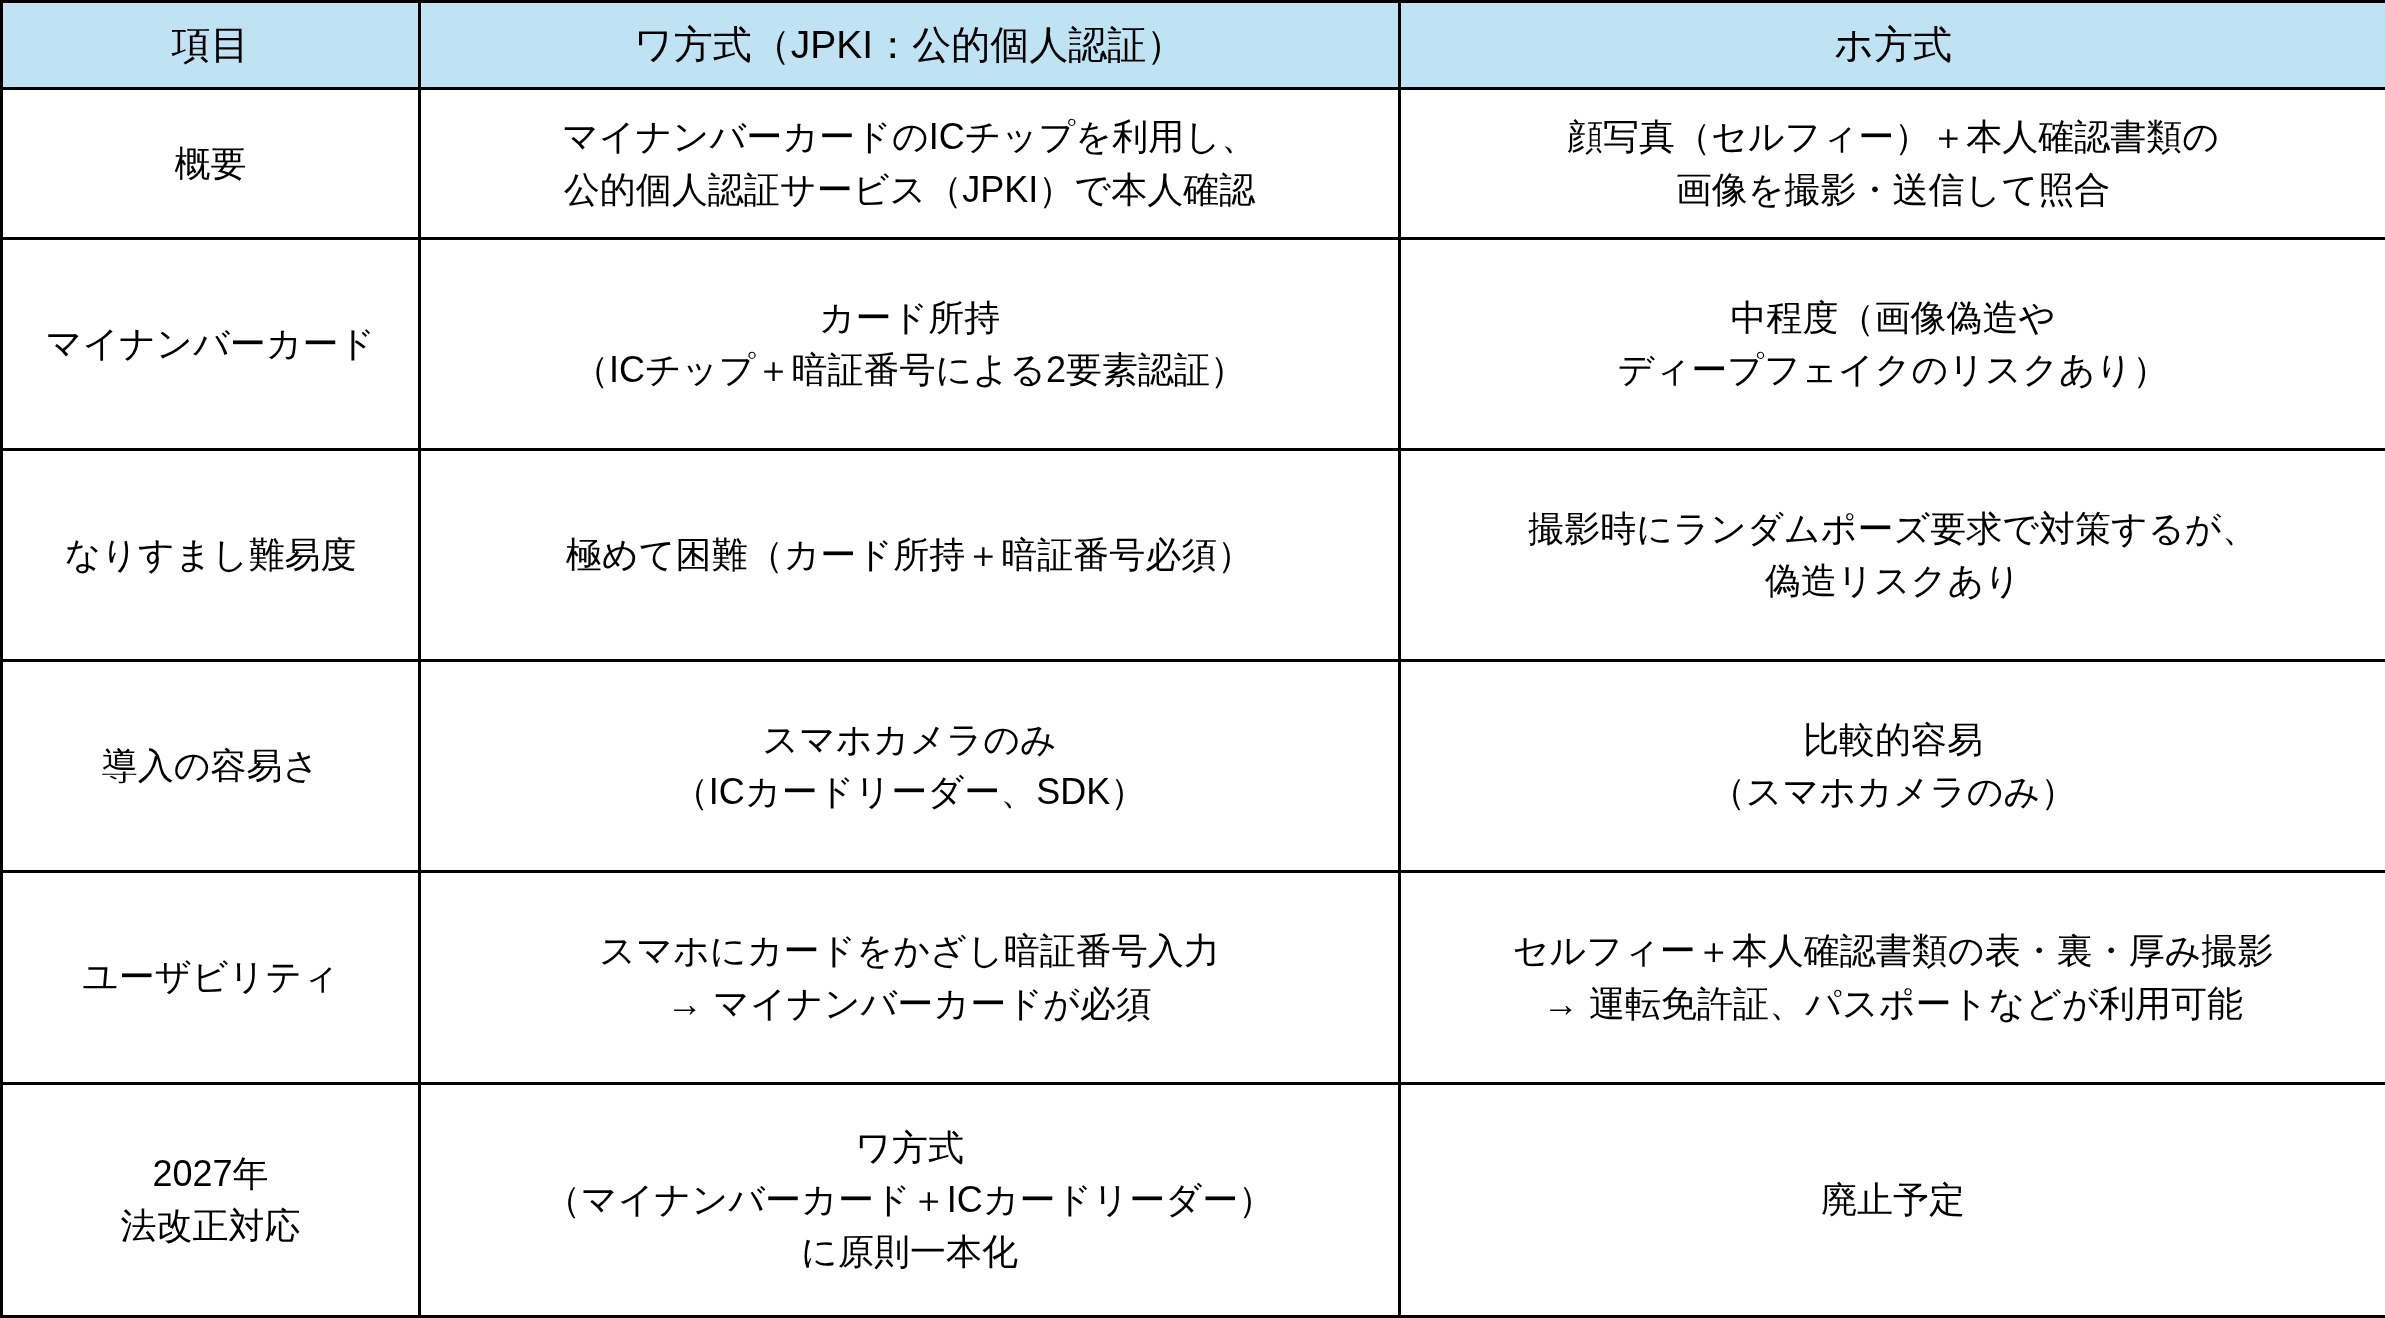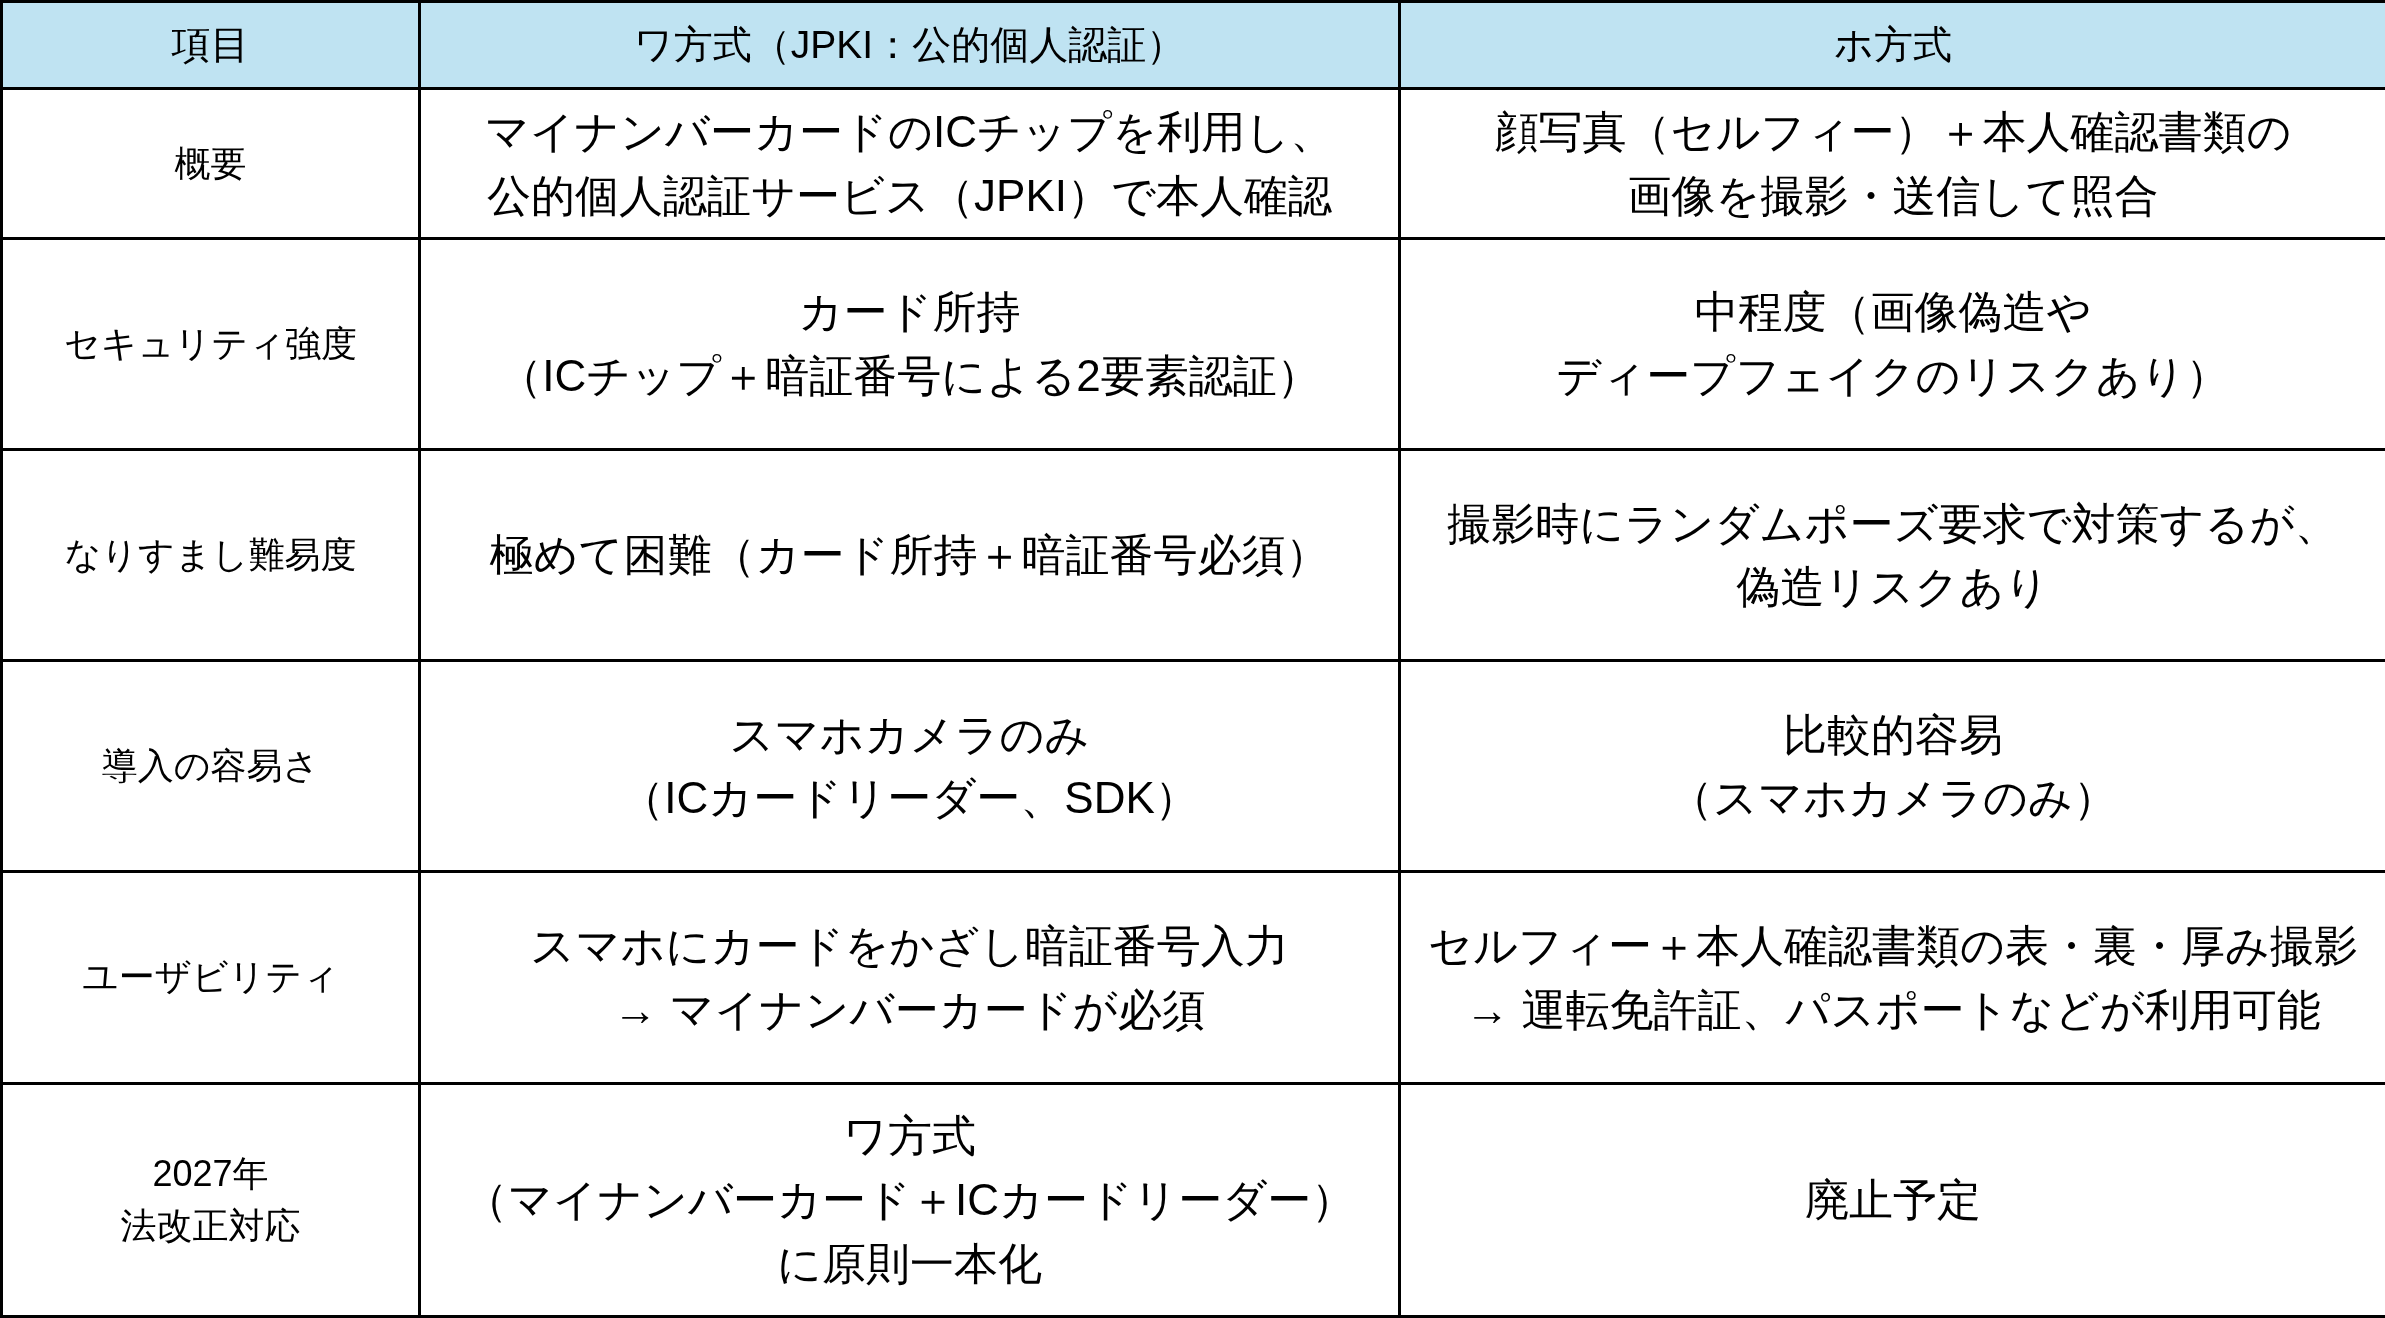--- a/index.html
+++ b/index.html
@@ -48,21 +48,21 @@
     padding: 4px 10px;
   }
   table.compare tbody th.rowhead {
     background: #ffffff;
     font-weight: normal;
     font-size: 36px;
   }
   table.compare tbody td.cell {
     background: #ffffff;
     font-weight: normal;
-    font-size: 44px;
+    font-size: 36px;
   }
   .line { display: block; white-space: nowrap; }
   tr.r-gaiyou     { height: 148px; }
   tr.r-security   { height: 208px; }
   tr.r-narisumasi { height: 208px; }
   tr.r-dounyu     { height: 208px; }
   tr.r-usability  { height: 208px; }
   tr.r-houkaisei  { height: 230px; margin-top: 12px; }
 </style>
 </head>
@@ -90,21 +90,21 @@
           <span class="line">マイナンバーカードのICチップを利用し、</span>
           <span class="line">公的個人認証サービス（JPKI）で本人確認</span>
         </td>
         <td class="cell">
           <span class="line">顔写真（セルフィー）＋本人確認書類の</span>
           <span class="line">画像を撮影・送信して照合</span>
         </td>
       </tr>
 
       <tr class="r-security">
-        <th class="rowhead" scope="row">セキュリティ強度</th>
+        <th class="rowhead" scope="row">マイナンバーカード</th>
         <td class="cell">
           <span class="line">カード所持</span>
           <span class="line">（ICチップ＋暗証番号による2要素認証）</span>
         </td>
         <td class="cell">
           <span class="line">中程度（画像偽造や</span>
           <span class="line">ディープフェイクのリスクあり）</span>
         </td>
       </tr>
 

